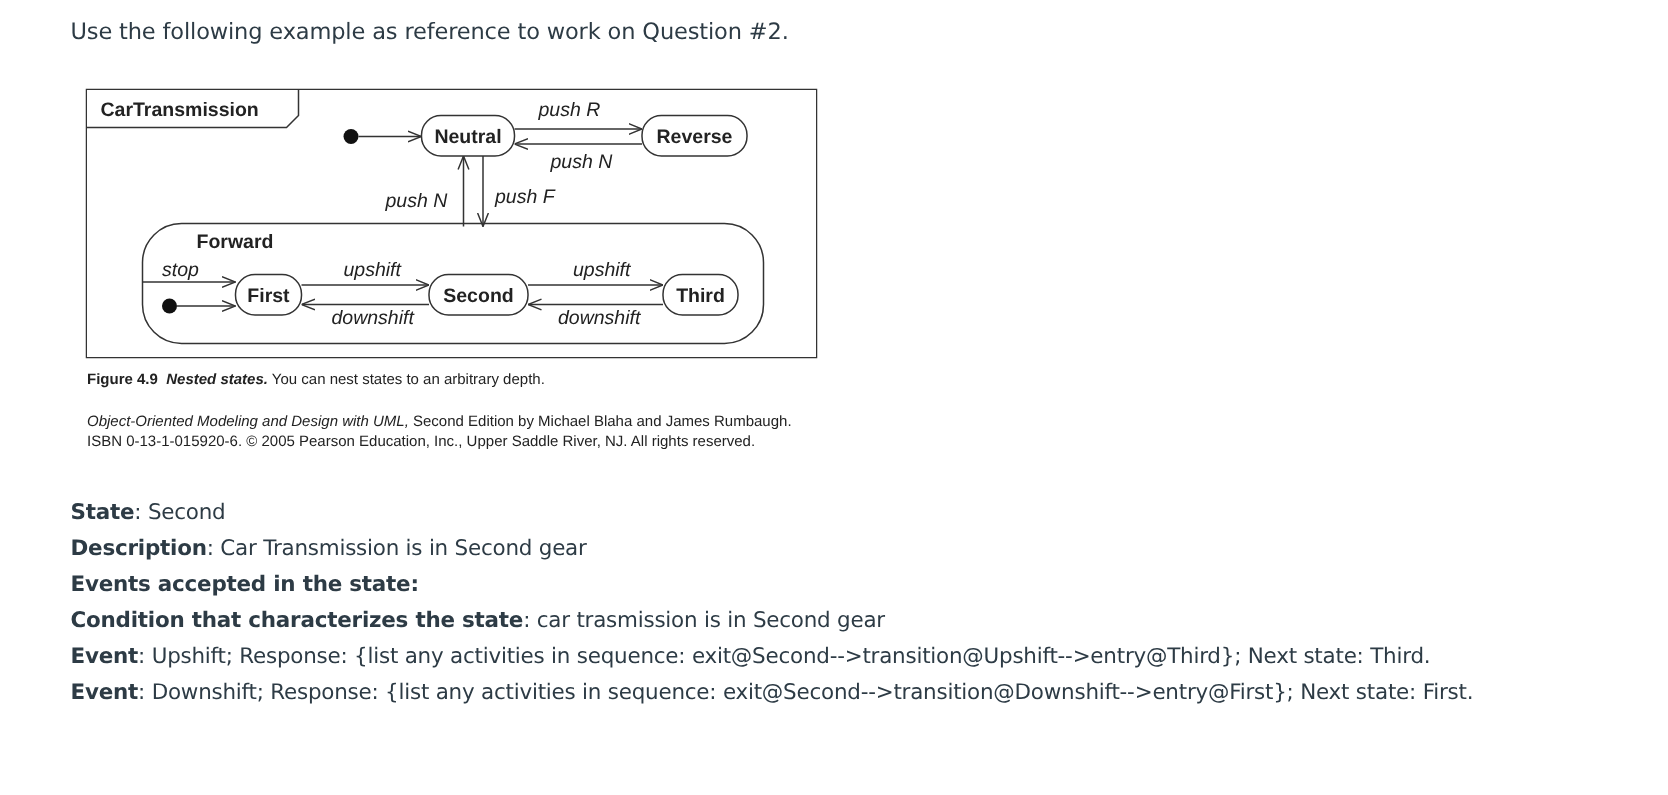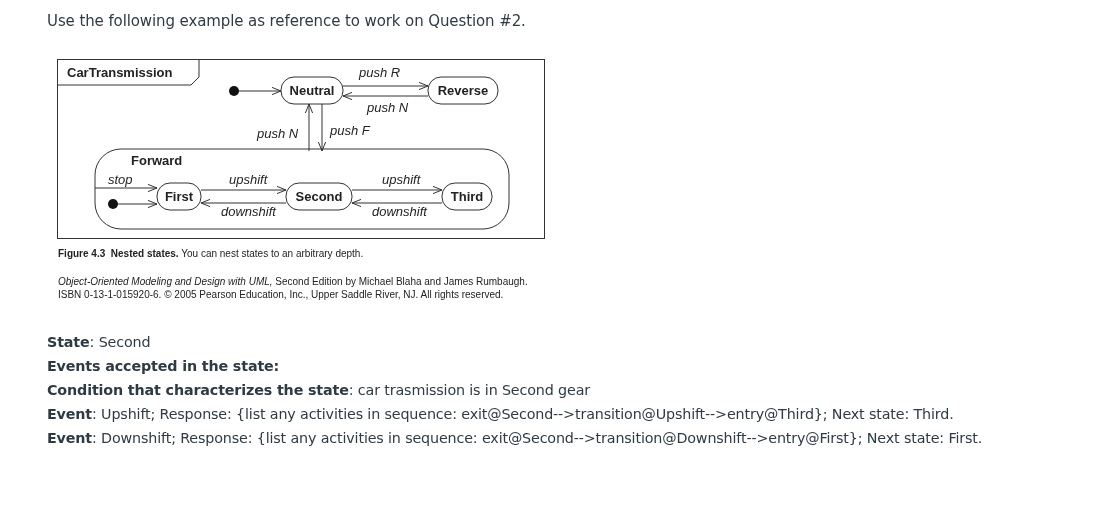--- a/index.html
+++ b/index.html
@@ -14,21 +14,21 @@
     .figure {
       position: absolute; left: 57px; top: 59px; width: 468px; height: 180px;
       box-sizing: border-box;
     }
     .figure svg { position: absolute; left: 0; top: 0; }
     .caption {
       position: absolute; left: 58px; top: 248px; width: 480px;
       font-family: "Liberation Sans", sans-serif; font-size: 10px; color: #222;
     }
     .caption .fig-num { font-weight: bold; }
-    .caption .fig-title { font-weight: bold; }
+    .caption .fig-title { font-weight: bold; font-style: italic; }
     .credit {
       position: absolute; left: 58px; top: 276px; width: 470px;
       font-family: "Liberation Sans", sans-serif; font-size: 10px; color: #222; line-height: 12.5px;
     }
     .credit .book-title { font-style: italic; }
     .answer {
       position: absolute; left: 47px; top: 330px; width: 1055px;
       font-size: 14.3px; line-height: 24px; color: #2d3b45; letter-spacing: -0.15px;
     }
     .answer .line { white-space: nowrap; }
@@ -96,33 +96,36 @@
     <text x="164" y="157" font-size="13" font-style="italic" fill="#222">downshift</text>
 
     <line x1="295" y1="131" x2="385" y2="131" stroke="#333" marker-end="url(#arr)"></line>
     <line x1="385" y1="144" x2="295" y2="144" stroke="#333" marker-end="url(#arr)"></line>
     <text x="325" y="125" font-size="13" font-style="italic" fill="#222">upshift</text>
     <text x="315" y="157" font-size="13" font-style="italic" fill="#222">downshift</text>
   </svg>
 </div>
 
 <div class="caption">
-  <span class="fig-num">Figure 4.3</span>&nbsp;
+  <span class="fig-num">Figure 4.9</span>&nbsp;
   <span class="fig-title">Nested states.</span>
   <span>You can nest states to an arbitrary depth.</span>
 </div>
 
 <div class="credit">
   <span class="book-title">Object-Oriented Modeling and Design with UML,</span>
   <span>Second Edition by Michael Blaha and James Rumbaugh. ISBN 0-13-1-015920-6. © 2005 Pearson Education, Inc., Upper Saddle River, NJ. All rights reserved.</span>
 </div>
 
 <div class="answer">
   <div class="line">
     <b>State</b>: <span>Second</span>
+  </div>
+  <div class="line">
+    <b>Description</b>: <span>Car Transmission is in Second gear</span>
   </div>
   <div class="line">
     <b>Events accepted in the state:</b>
   </div>
   <div class="line">
     <b>Condition that characterizes the state</b>: <span>car trasmission is in Second gear</span>
   </div>
   <div class="line">
     <b>Event</b>: <span>Upshift; Response: {list any activities in sequence: exit@Second--&gt;transition@Upshift--&gt;entry@Third}; Next state: Third.</span>
   </div>

